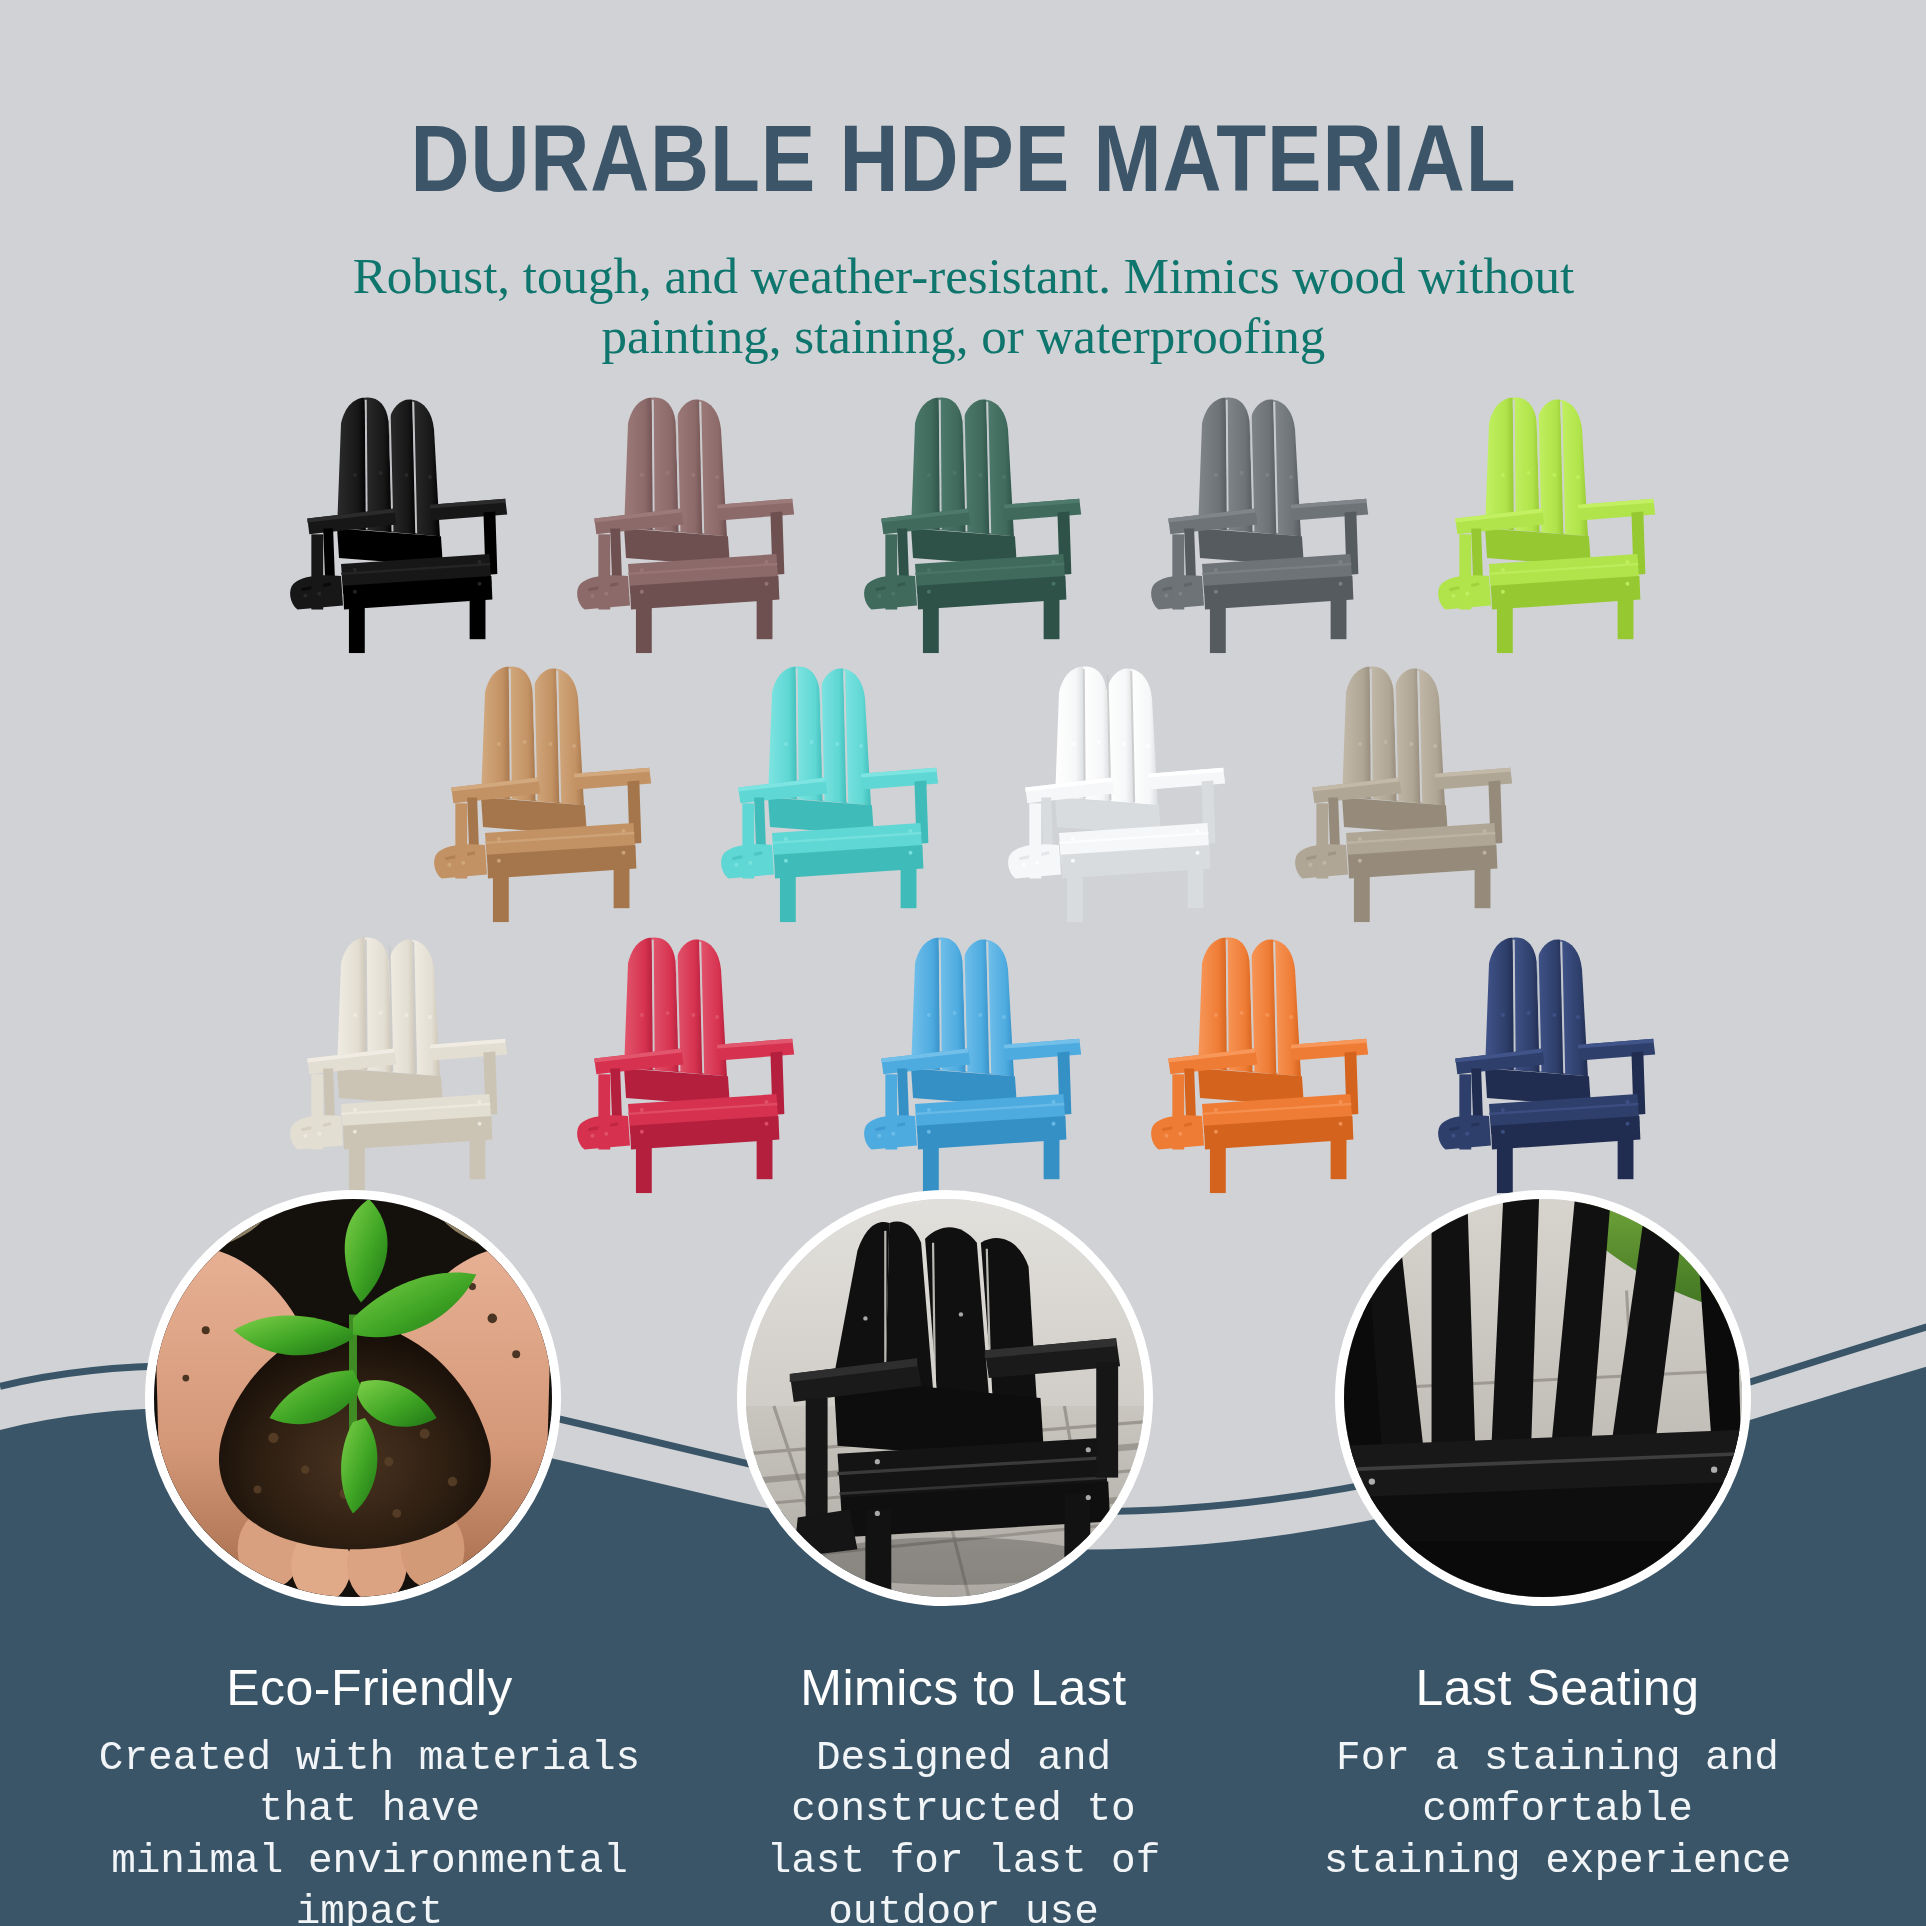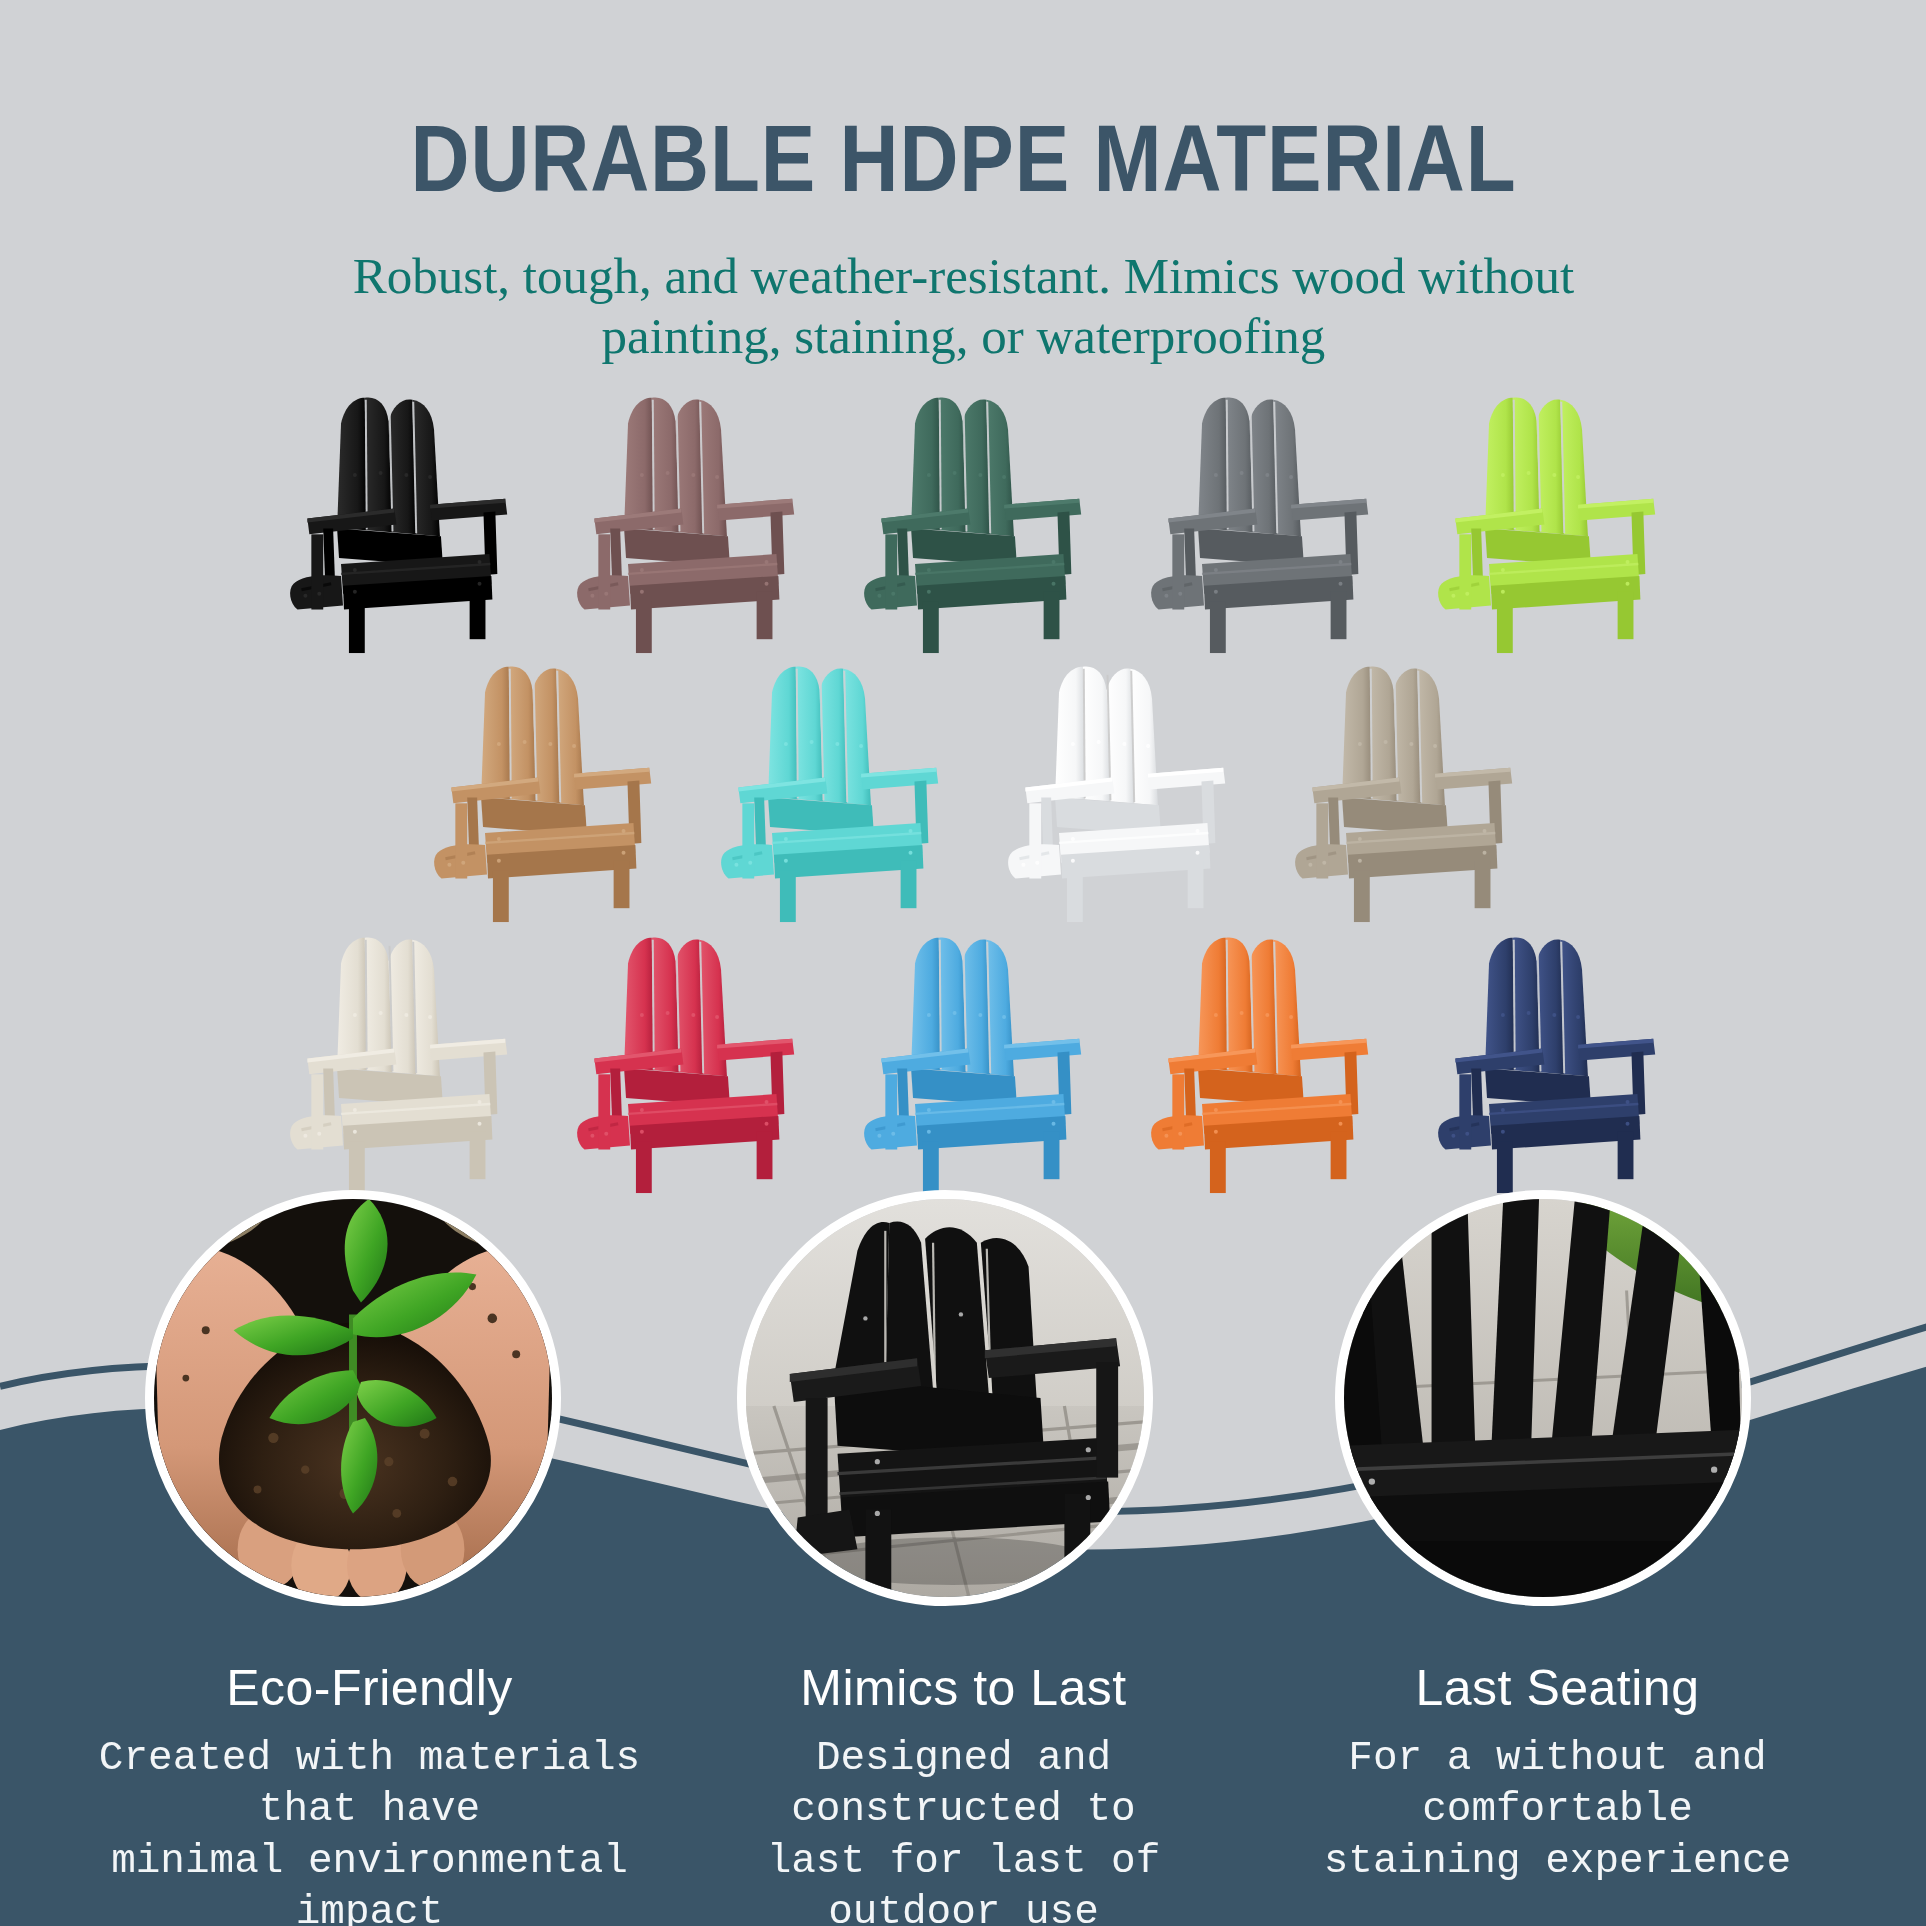--- a/index.html
+++ b/index.html
@@ -1156,20 +1156,20 @@
     <div class="feature">
       <p class="feature-title">Mimics to Last</p>
       <p class="feature-body">
         <span>Designed and constructed to</span><br>
         <span>last for last of outdoor use</span>
       </p>
     </div>
     <div class="feature">
       <p class="feature-title">Last Seating</p>
       <p class="feature-body">
-        <span>For a without and comfortable</span><br>
+        <span>For a staining and comfortable</span><br>
         <span>staining experience</span>
       </p>
     </div>
   </div>
 
 </div>
 
 
 </body></html>

